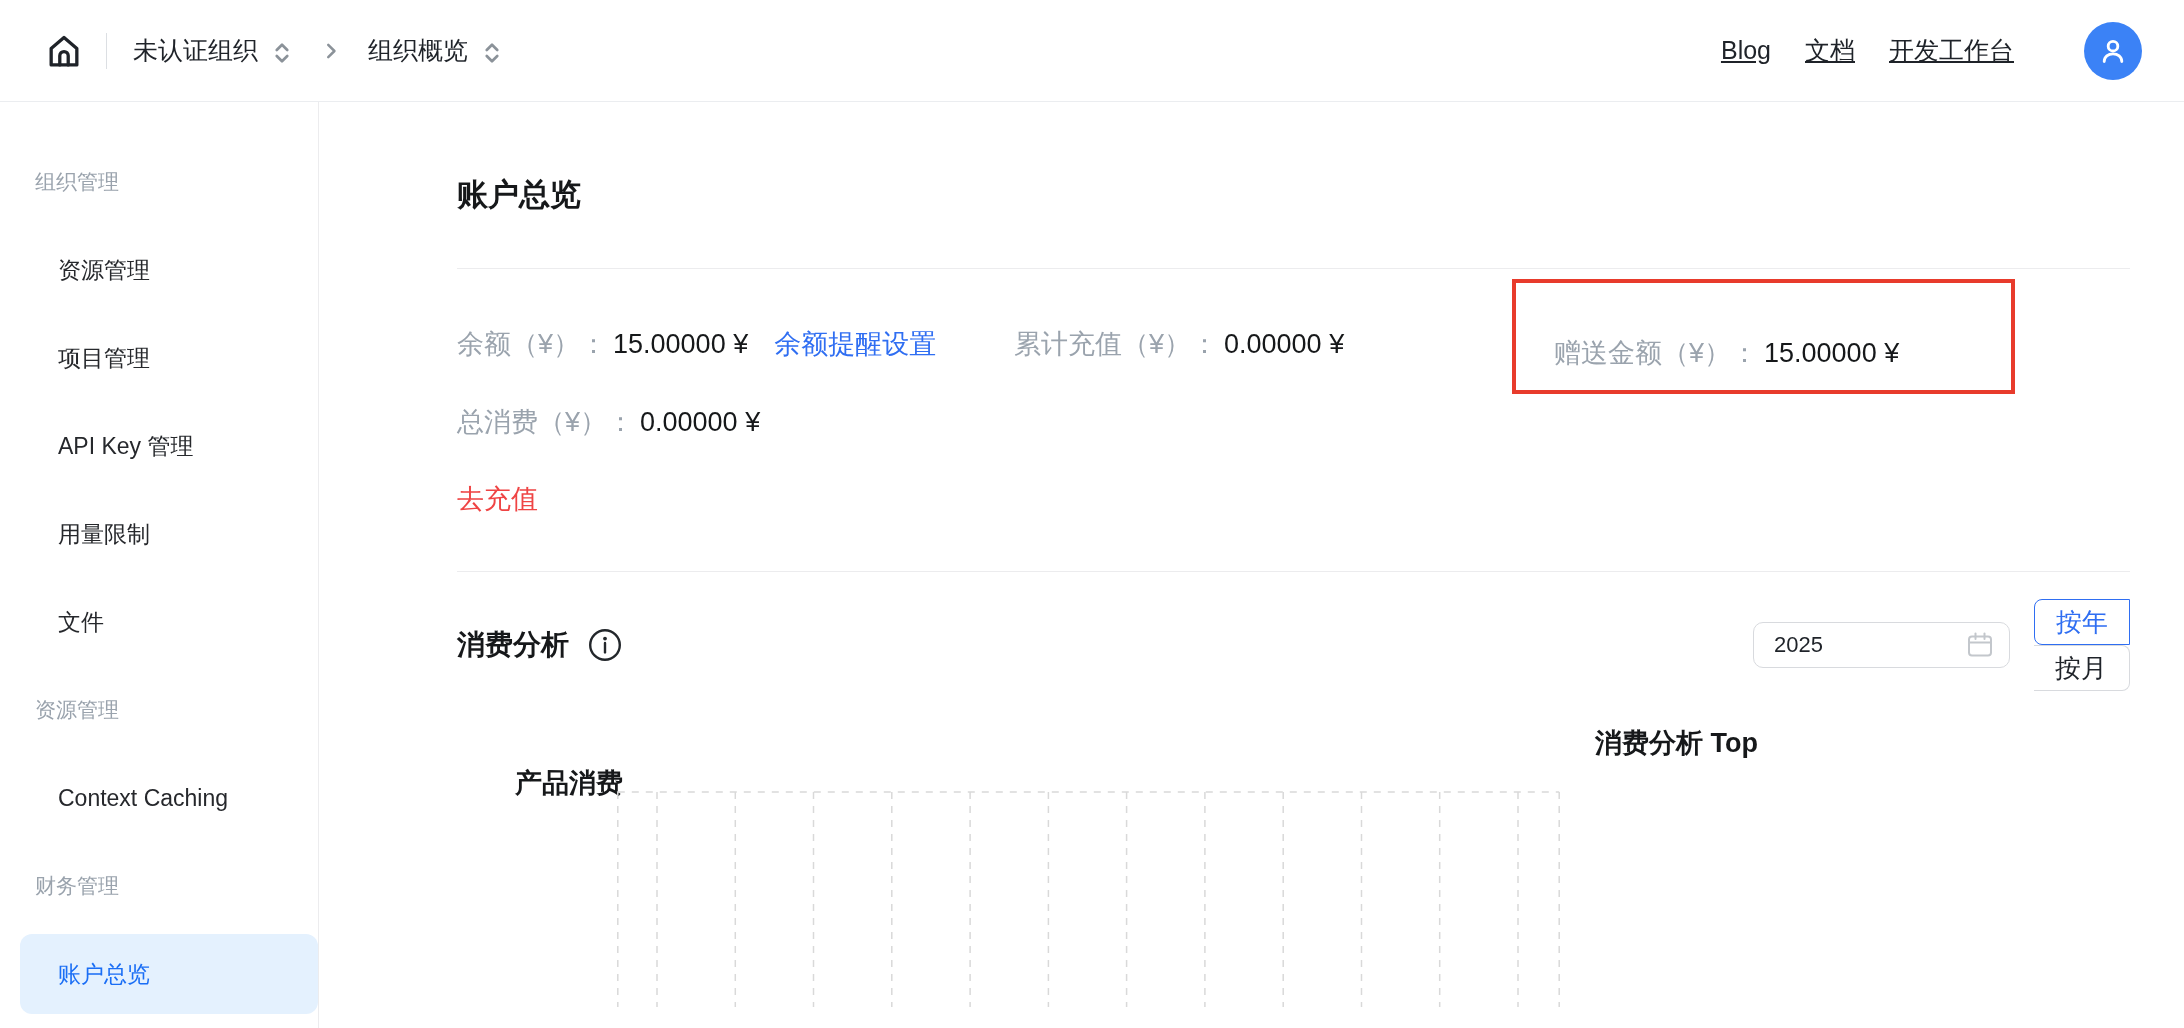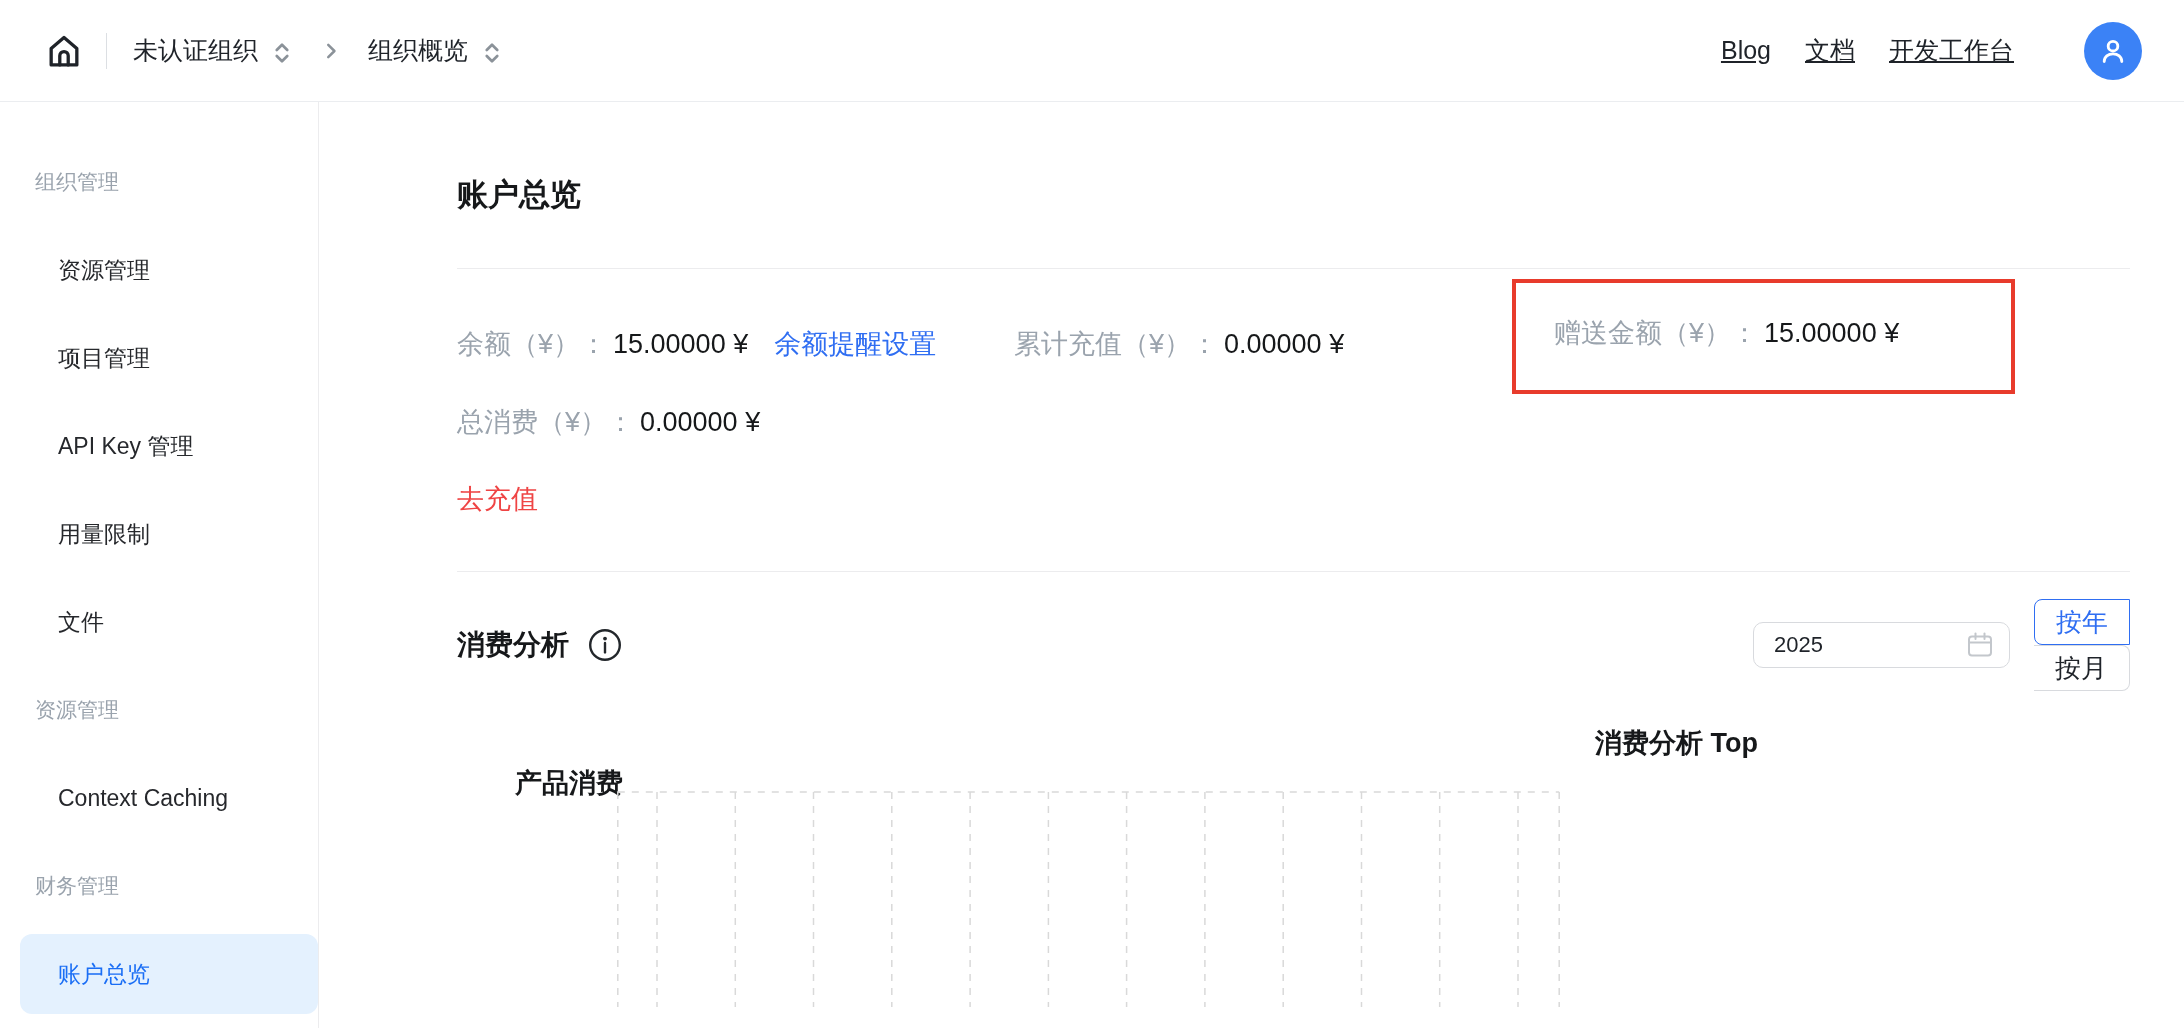--- a/index.html
+++ b/index.html
@@ -158,21 +158,21 @@
   <div class="stats">
     <div class="stat-group" style="left:0; top:55px;">
       <span class="stat-label">余额（¥）：</span>
       <span class="stat-value">15.00000 ¥</span>
       <span class="stat-link">余额提醒设置</span>
     </div>
     <div class="stat-group" style="left:557px; top:55px;">
       <span class="stat-label">累计充值（¥）：</span>
       <span class="stat-value">0.00000 ¥</span>
     </div>
-    <div class="stat-group" style="left:1097px; top:44px;align-items:center;">
+    <div class="stat-group" style="left:1097px; top:64px;align-items:center;">
       <span class="stat-label">赠送金额（¥）：</span>
       <span class="stat-value">15.00000 ¥</span>
     </div>
     <div class="annotation-box"></div>
 
     <div class="stat-group" style="left:0; top:133px;">
       <span class="stat-label">总消费（¥）：</span>
       <span class="stat-value">0.00000 ¥</span>
     </div>
 

